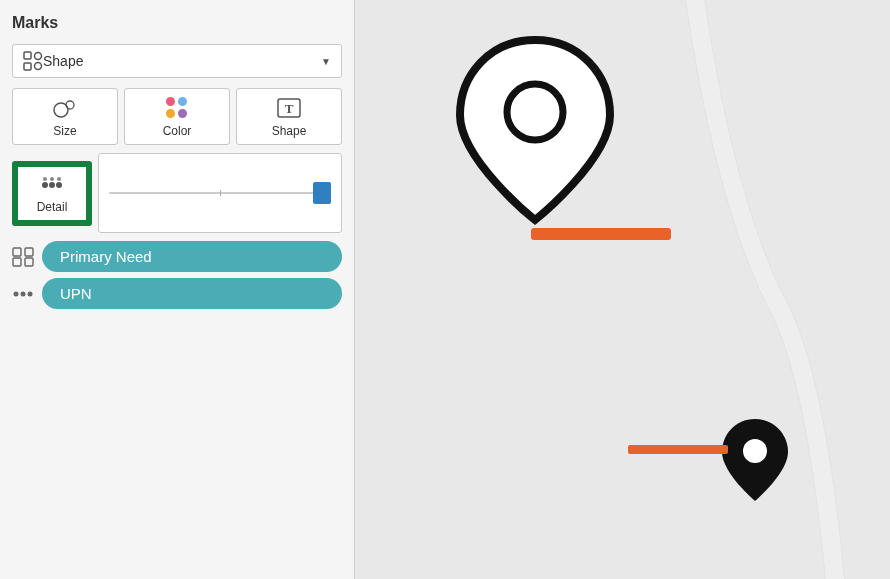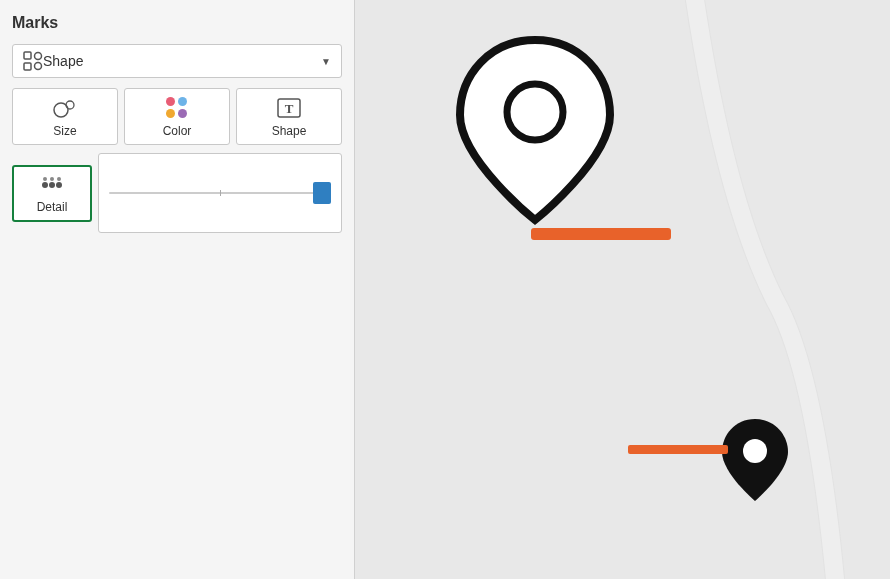--- a/index.html
+++ b/index.html
@@ -100,21 +100,21 @@
 
     
     .detail-row {
       display: flex;
       align-items: center;
       gap: 6px;
       margin-bottom: 8px;
     }
     .detail-btn {
       background: #fff;
-      border: 2px solid #15803d;
+      border: 6px solid #15803d;
       border-radius: 3px;
       padding: 8px 6px 6px;
       display: flex;
       flex-direction: column;
       align-items: center;
       gap: 5px;
       cursor: pointer;
       width: 80px;
       flex-shrink: 0;
     }
@@ -303,20 +303,45 @@
       <span class="mark-btn-label">Detail</span>
     </button>
     <div class="slider-box">
       <div class="slider-track">
         <div class="slider-tick"></div>
         <div class="slider-thumb"></div>
       </div>
     </div>
   </div>
 
+  <div class="chips-section">
+
+    <div class="chip-row">
+      <div class="chip-icon">
+        <svg width="22" height="20" viewBox="0 0 22 20">
+          <rect x="1" y="1" width="8" height="8" rx="1" stroke="#666" stroke-width="1.4" fill="none"></rect>
+          <rect x="13" y="1" width="8" height="8" rx="1" stroke="#666" stroke-width="1.4" fill="none"></rect>
+          <rect x="1" y="11" width="8" height="8" rx="1" stroke="#666" stroke-width="1.4" fill="none"></rect>
+          <rect x="13" y="11" width="8" height="8" rx="1" stroke="#666" stroke-width="1.4" fill="none"></rect>
+        </svg>
+      </div>
+      <div class="chip">Primary Need</div>
+    </div>
+
+    <div class="chip-row">
+      <div class="chip-icon">
+        <svg width="22" height="14" viewBox="0 0 22 14">
+          <circle cx="4" cy="7" r="2.5" fill="#666"></circle>
+          <circle cx="11" cy="7" r="2.5" fill="#666"></circle>
+          <circle cx="18" cy="7" r="2.5" fill="#666"></circle>
+        </svg>
+      </div>
+      <div class="chip">UPN</div>
+    </div>
+  </div>
 </div>
 
 <div class="map-area">
 
   <svg class="map-road" viewBox="0 0 535 579" preserveAspectRatio="none">
     <path d="M 340 0 Q 370 200 420 300 Q 460 370 480 579" stroke="#fff" stroke-width="18" fill="none" stroke-linecap="round"></path>
     <path d="M 340 0 Q 370 200 420 300 Q 460 370 480 579" stroke="#ddd" stroke-width="20" fill="none" stroke-linecap="round" opacity="0.5"></path>
   </svg>
 
   <div class="pin-large">

